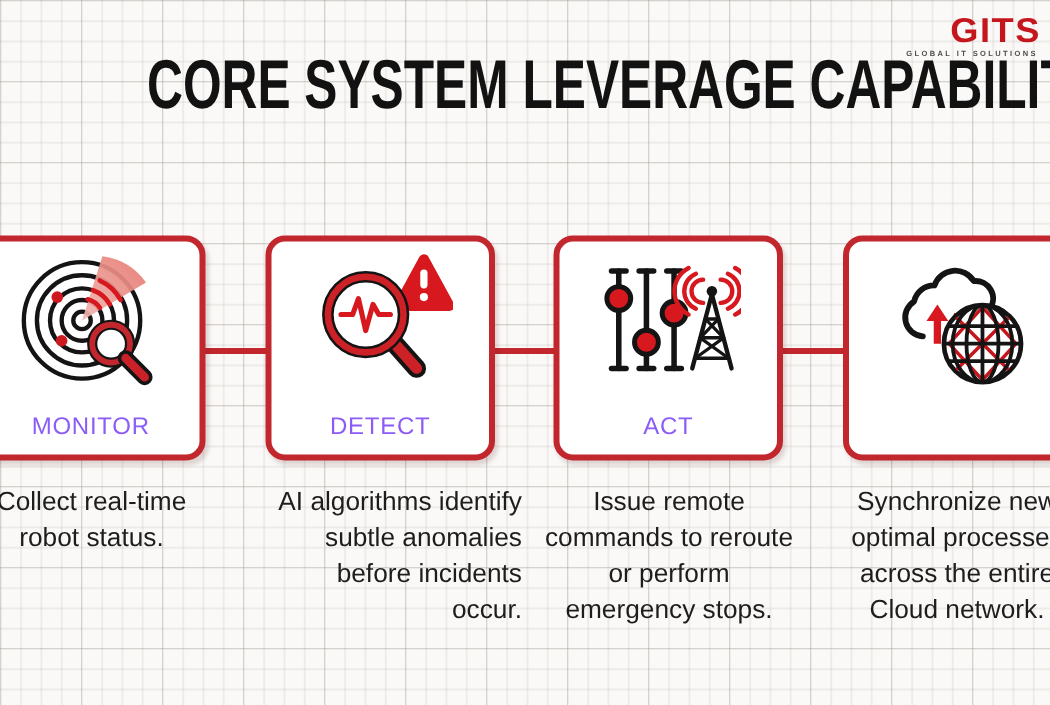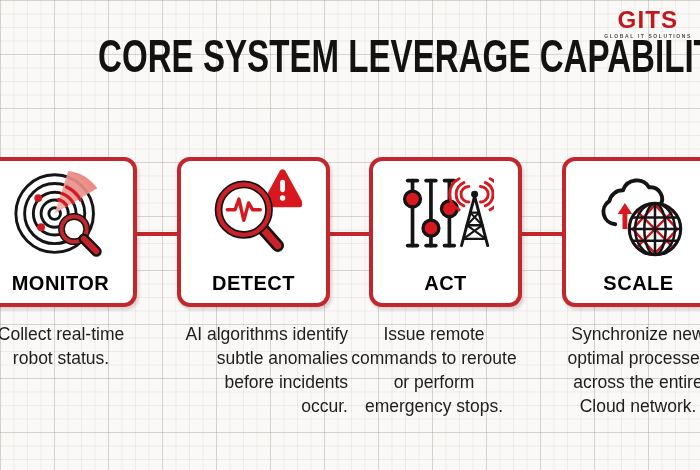--- a/index.html
+++ b/index.html
@@ -13,21 +13,21 @@
       linear-gradient(to right, rgba(170,164,156,.16) 1px, transparent 1px),
       linear-gradient(to bottom, rgba(170,164,156,.16) 1px, transparent 1px);
     background-size:54px 54px,54px 54px,13.5px 13.5px,13.5px 13.5px;
   }
   .title{
     position:absolute;top:33px;left:0;width:700px;margin:0;
     text-align:center;font-size:46px;line-height:1.0;font-weight:bold;
     color:#121212;white-space:nowrap;letter-spacing:0px;
     transform:scaleX(0.72);transform-origin:50% 50%;
   }
-  .logo{position:absolute;top:9px;right:8px;text-align:center;line-height:1;}
+  .logo{position:absolute;top:9px;right:8px;text-align:right;line-height:1;}
   .logo .name{font-size:23px;font-weight:bold;color:#c4161c;letter-spacing:1px;
     transform:scaleX(1.05);display:block;}
   .logo .tagline{display:block;font-size:5px;letter-spacing:1.6px;color:#4c4c4c;
     margin-top:2px;font-weight:bold;}
   .connector{position:absolute;top:232px;height:4px;background:#c1272d;}
   #conn-1{left:136px;width:44px;}
   #conn-2{left:328px;width:44px;}
   #conn-3{left:520px;width:44px;}
   .card{
     position:absolute;top:157px;width:153px;height:150px;box-sizing:border-box;
@@ -35,30 +35,30 @@
     box-shadow:2px 3px 3px rgba(90,40,40,.18);
     display:flex;flex-direction:column;align-items:center;justify-content:space-between;
     padding:7px 2px 10px 2px;
   }
   #card-monitor{left:-16px;}
   #card-detect{left:177px;}
   #card-act{left:369px;}
   #card-scale{left:562px;}
   .card .icon{width:97px;height:97px;flex:0 0 auto;}
   .card .label{
-    font-size:20px;font-weight:bold;color:#000000;letter-spacing:.5px;
+    font-size:16px;font-weight:normal;color:#8b5cf6;letter-spacing:.5px;
     line-height:1;white-space:nowrap;
   }
   .desc{
     position:absolute;top:322px;width:190px;text-align:center;
     font-size:17.5px;line-height:24px;color:#1d1d1d;white-space:pre-line;
   }
   #desc-monitor{left:-34px;}
   #desc-detect{left:158px;text-align:right;}
-  #desc-act{left:339px;}
+  #desc-act{left:351px;}
   #desc-scale{left:543px;}
 </style>
 </head>
 <body>
 
 <div id="stage">
 
   <h1 class="title">CORE SYSTEM LEVERAGE CAPABILITIES</h1>
 
   <div class="logo">
@@ -160,21 +160,20 @@
       </g>
       <g stroke="#141414" stroke-width="2.6" fill="none">
         <ellipse cx="67" cy="63" rx="11" ry="26.5"></ellipse>
         <ellipse cx="67" cy="63" rx="20.5" ry="26.5"></ellipse>
         <line x1="67" y1="36.5" x2="67" y2="89.5"></line>
         <line x1="43.4" y1="51" x2="90.6" y2="51"></line>
         <line x1="40.5" y1="63" x2="93.5" y2="63"></line>
         <line x1="43.4" y1="75" x2="90.6" y2="75"></line>
       </g>
     </svg>
-    <div class="label">SCALE</div>
   </div>
 
   <div class="desc" id="desc-monitor">Collect real-time
 robot status.</div>
   <div class="desc" id="desc-detect">AI algorithms identify
 subtle anomalies
 before incidents
 occur.</div>
   <div class="desc" id="desc-act">Issue remote
 commands to reroute

